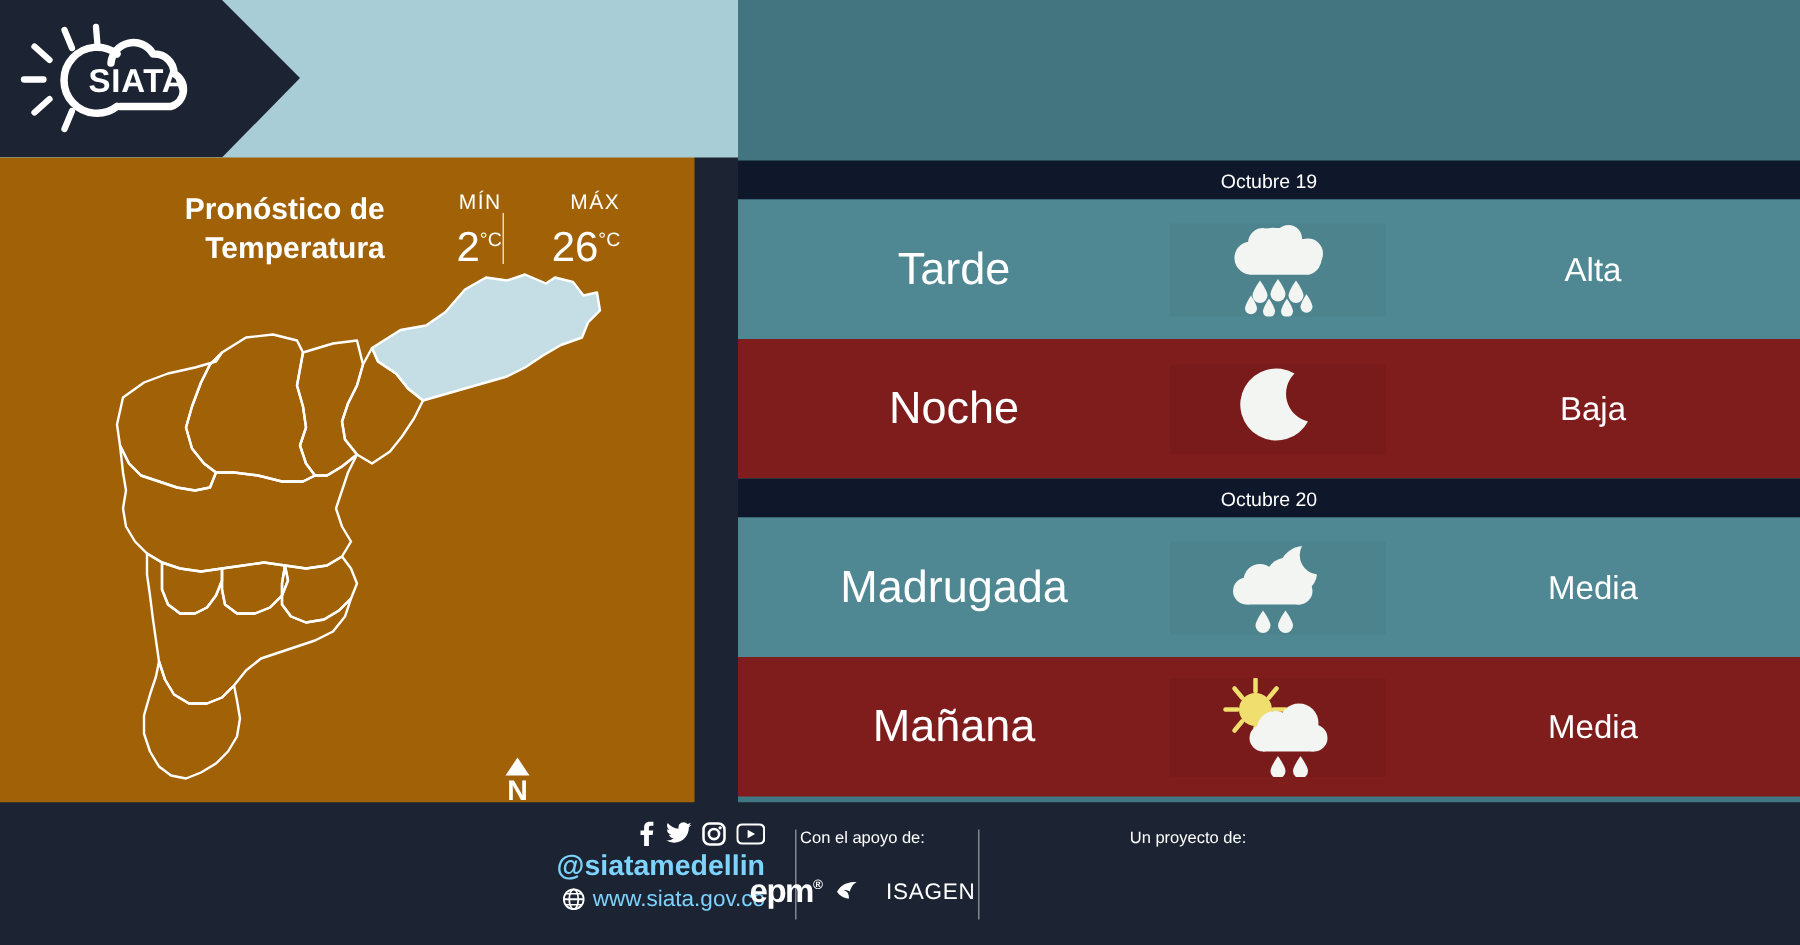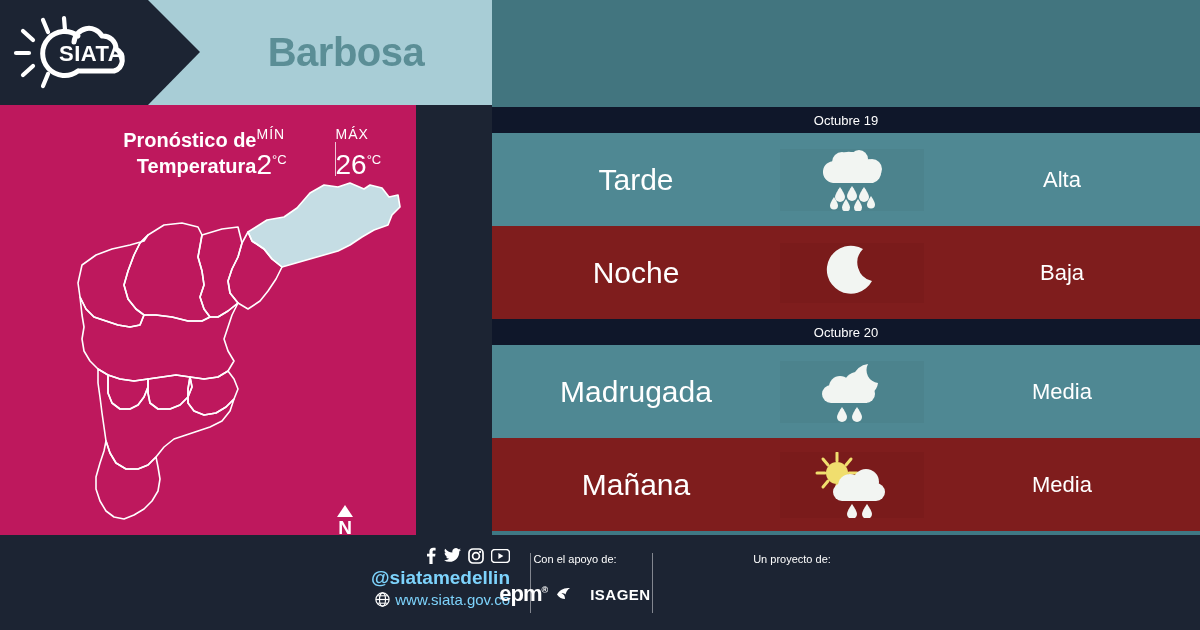--- a/index.html
+++ b/index.html
@@ -14,21 +14,22 @@
     overflow: hidden;
     font-family: "Liberation Sans", sans-serif;
     background: #1c2433;
   }
 
   
   #left-panel {
     position: absolute;
     left: 0; top: 0;
     width: 416px; height: 535px;
-    background: #be185d;
+    background: #a16207;
+    padding-left: 47px;
   }
   #left-header {
     position: absolute;
     left: 0; top: 0;
     width: 492px; height: 105px;
     background: #a8cdd6;
   }
   #logo-badge {
     position: absolute;
     left: 0; top: 0;
@@ -65,21 +66,21 @@
   #temp-title {
     color: #ffffff;
     font-size: 20px;
     font-weight: bold;
     line-height: 26px;
     text-align: right;
     width: 178px;
   }
   .temp-val {
     width: 78px;
-    text-align: left;
+    text-align: right;
     color: #ffffff;
   }
   .temp-label {
     font-size: 14px;
     letter-spacing: 1px;
     line-height: 20px;
   }
   .temp-number {
     font-size: 28px;
     line-height: 32px;
@@ -261,21 +262,21 @@
     font-size: 22px;
     font-weight: bold;
     letter-spacing: -1px;
   }
   #epm-word sup { font-size: 9px; }
   #isagen-row {
     display: flex;
     align-items: center;
     gap: 19px;
     font-size: 15px;
-    font-weight: bold;
+    font-weight: normal;
     letter-spacing: 0.5px;
   }
 </style>
 </head>
 <body>
 
 <div id="poster">
 
   <div id="left-panel">
 
@@ -288,21 +289,20 @@
             <line x1="11" y1="61" x2="21" y2="52"></line>
             <line x1="31" y1="6" x2="36" y2="18"></line>
             <line x1="31" y1="72" x2="36" y2="60"></line>
             <line x1="52" y1="4" x2="53" y2="16"></line>
           </g>
           <path d="M66 22 A22 22 0 1 0 66 57" stroke="#ffffff" stroke-width="5" fill="none" stroke-linecap="round"></path>
           <path d="M62 28 A15 15 0 0 1 90 22 A13 13 0 0 1 104 35 A12 12 0 0 1 102 57 L68 57" stroke="#ffffff" stroke-width="5" fill="none" stroke-linecap="round" stroke-linejoin="round"></path>
           <text x="47" y="47" fill="#ffffff" font-family="Liberation Sans, sans-serif" font-size="22" font-weight="bold" letter-spacing="0.5">SIATA</text>
         </svg>
       </div>
-      <div id="city-title">Barbosa</div>
     </div>
 
     <div id="temp-block">
       <div id="temp-title">
         <div>Pronóstico de</div>
         <div>Temperatura</div>
       </div>
       <div class="temp-val">
         <div class="temp-label">MÍN</div>
         <div class="temp-number">

